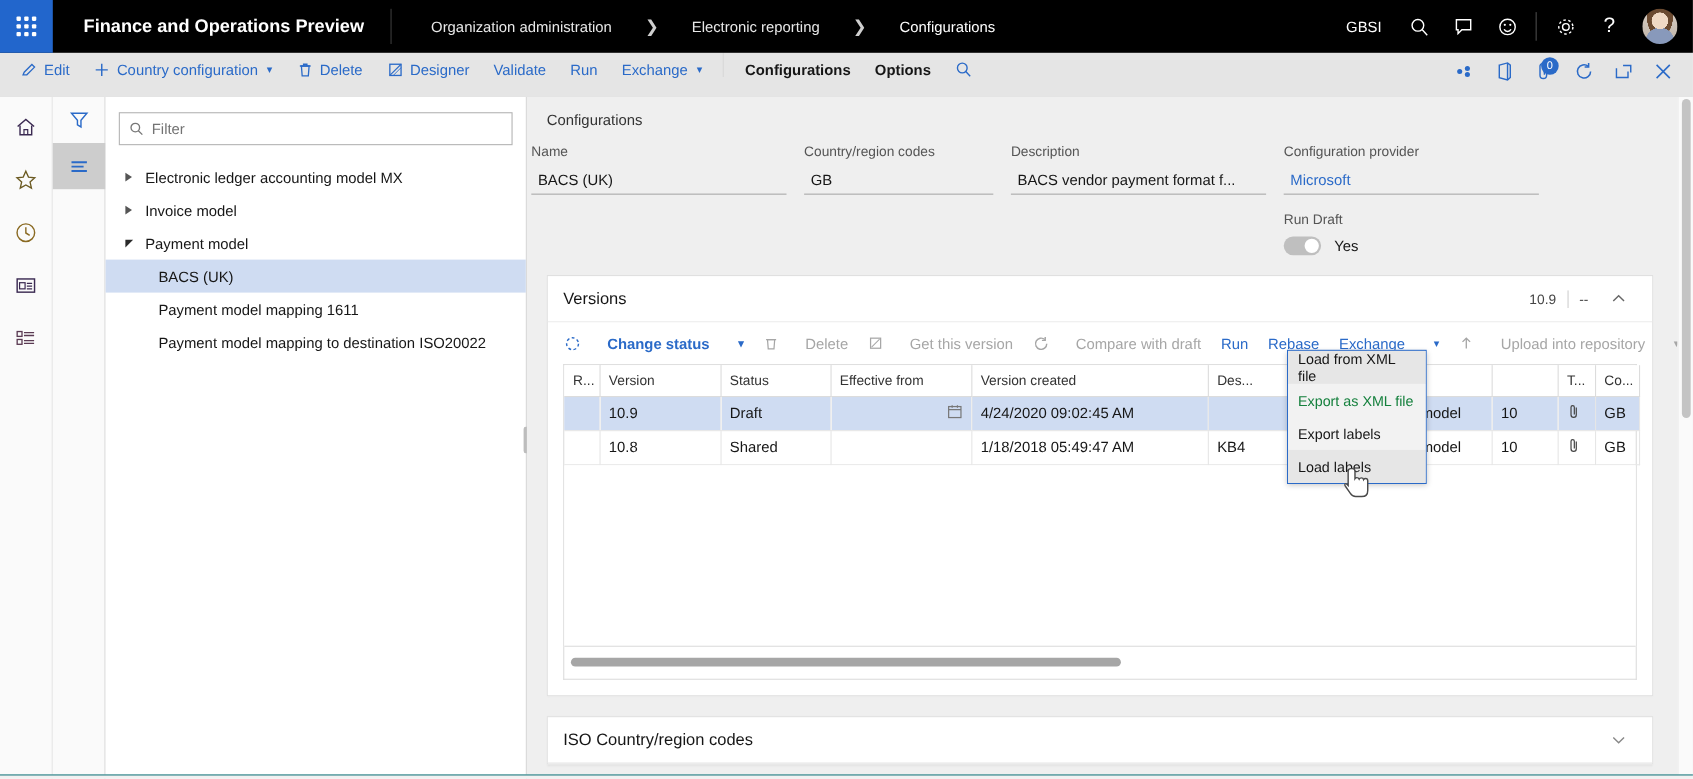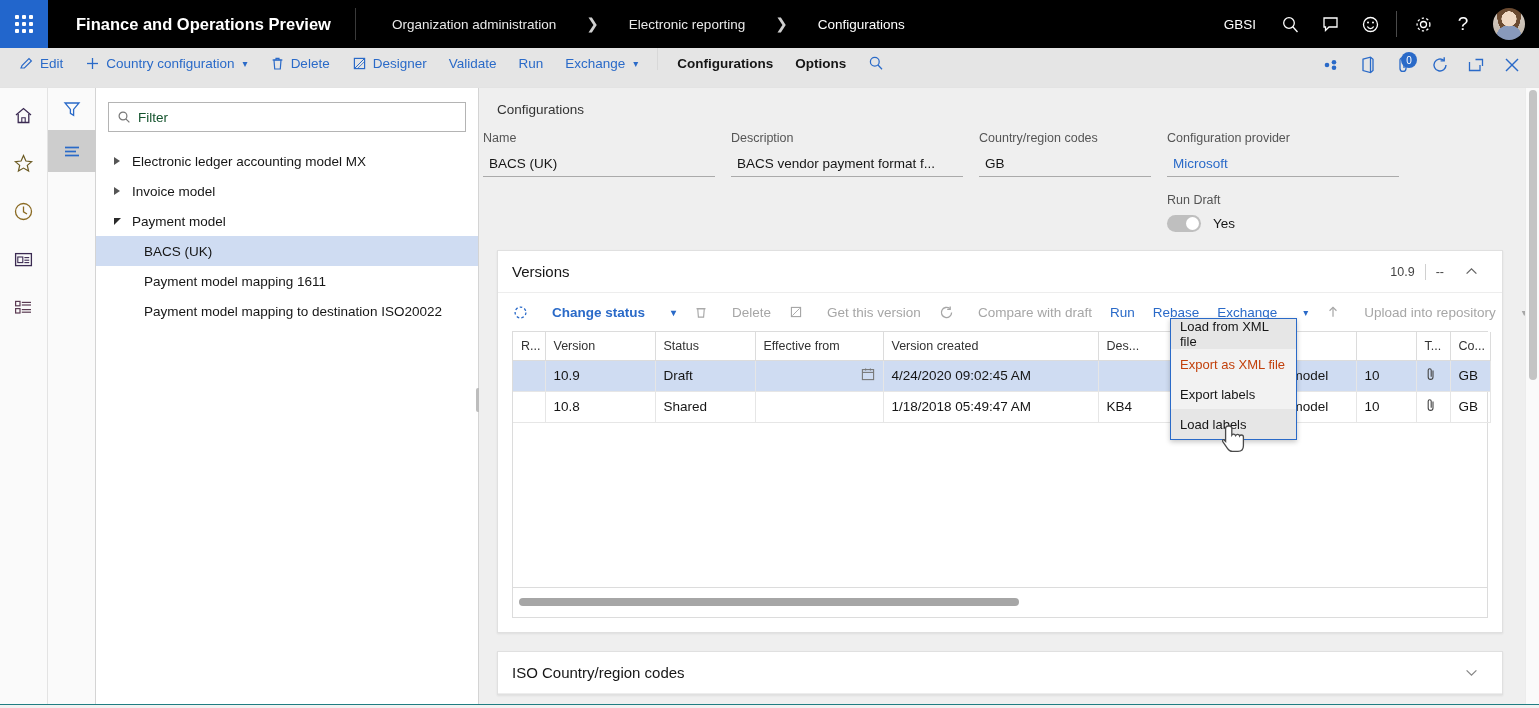--- a/index.html
+++ b/index.html
@@ -94,21 +94,21 @@
 
   
   .treepane {
     width:383px; background:#ffffff; border-right:1px solid #d4d4d4;
     padding:14px 0 0 0; flex:0 0 383px; position:relative;
   }
   .filterbox {
     margin:0 12px 14px 12px; height:30px; border:1px solid #b4b4b4;
     display:flex; align-items:center; padding:0 8px; gap:7px; background:#fff;
   }
-  .filterbox span.ph { color:#14532d; font-size:13.5px; }
+  .filterbox span.ph { color:#737373; font-size:13.5px; }
   .tree-row {
     height:30px; display:flex; align-items:center; padding-left:6px;
     font-size:13.5px; color:#161616; white-space:nowrap;
   }
   .tree-row.sel { background:#cfdcf2; }
   .tw { width:30px; display:flex; align-items:center; justify-content:center; flex:0 0 30px; }
   .tw .tri-c { width:0;height:0;border-left:6px solid #555; border-top:4.5px solid transparent; border-bottom:4.5px solid transparent; }
   .tw .tri-o { width:0;height:0;border-top:7px solid #2a2a2a; border-right:7px solid transparent; }
   .tree-row.lvl2 { padding-left:48px; }
   .splitter {
@@ -194,21 +194,21 @@
   .menu {
     position:absolute; left:1170px; top:318px; width:127px;
     background:#f2f2f2; border:1px solid #2a6ac8; z-index:60;
     box-shadow:0 2px 5px rgba(0,0,0,.22);
   }
   .menu-item {
     height:30px; display:flex; align-items:center; padding:0 9px;
     font-size:13px; color:#161616; background:#f2f2f2;
   }
   .menu-item.hl { background:#e6e6e6; }
-  .menu-item.dis { color:#c2410c; }
+  .menu-item.dis { color:#15803d; }
 
   
   .cursor { position:absolute; left:1222px; top:424px; z-index:70; }
 
   
   .vscroll {
     position:absolute; right:0; top:0; width:14px; height:620px; background:#fafafa;
     border-left:1px solid #ececec;
   }
   .vscroll i { position:absolute; top:2px; left:3px; width:8px; height:290px; background:#c4c4c4; border-radius:4px; display:block; }
@@ -472,27 +472,27 @@
 
       <div class="form-head">
         <div class="form-caption">Configurations</div>
       </div>
 
       <div class="fields">
         <div class="fgroup" style="width:232px;">
           <div class="flabel">Name</div>
           <div class="fvalue">BACS (UK)</div>
         </div>
+        <div class="fgroup" style="width:172px;">
+          <div class="flabel">Country/region codes</div>
+          <div class="fvalue">GB</div>
+        </div>
         <div class="fgroup" style="width:232px;margin-left:0;">
           <div class="flabel">Description</div>
           <div class="fvalue">BACS vendor payment format f...</div>
-        </div>
-        <div class="fgroup" style="width:172px;">
-          <div class="flabel">Country/region codes</div>
-          <div class="fvalue">GB</div>
         </div>
         <div class="fgroup" style="width:232px;">
           <div class="flabel">Configuration provider</div>
           <div class="fvalue link">Microsoft</div>
           <div class="flabel" style="margin-top:16px;">Run Draft</div>
           <div class="toggle-wrap">
             <span class="toggle">
                 <i></i>
               </span>
             <span class="toggle-label">Yes</span>

